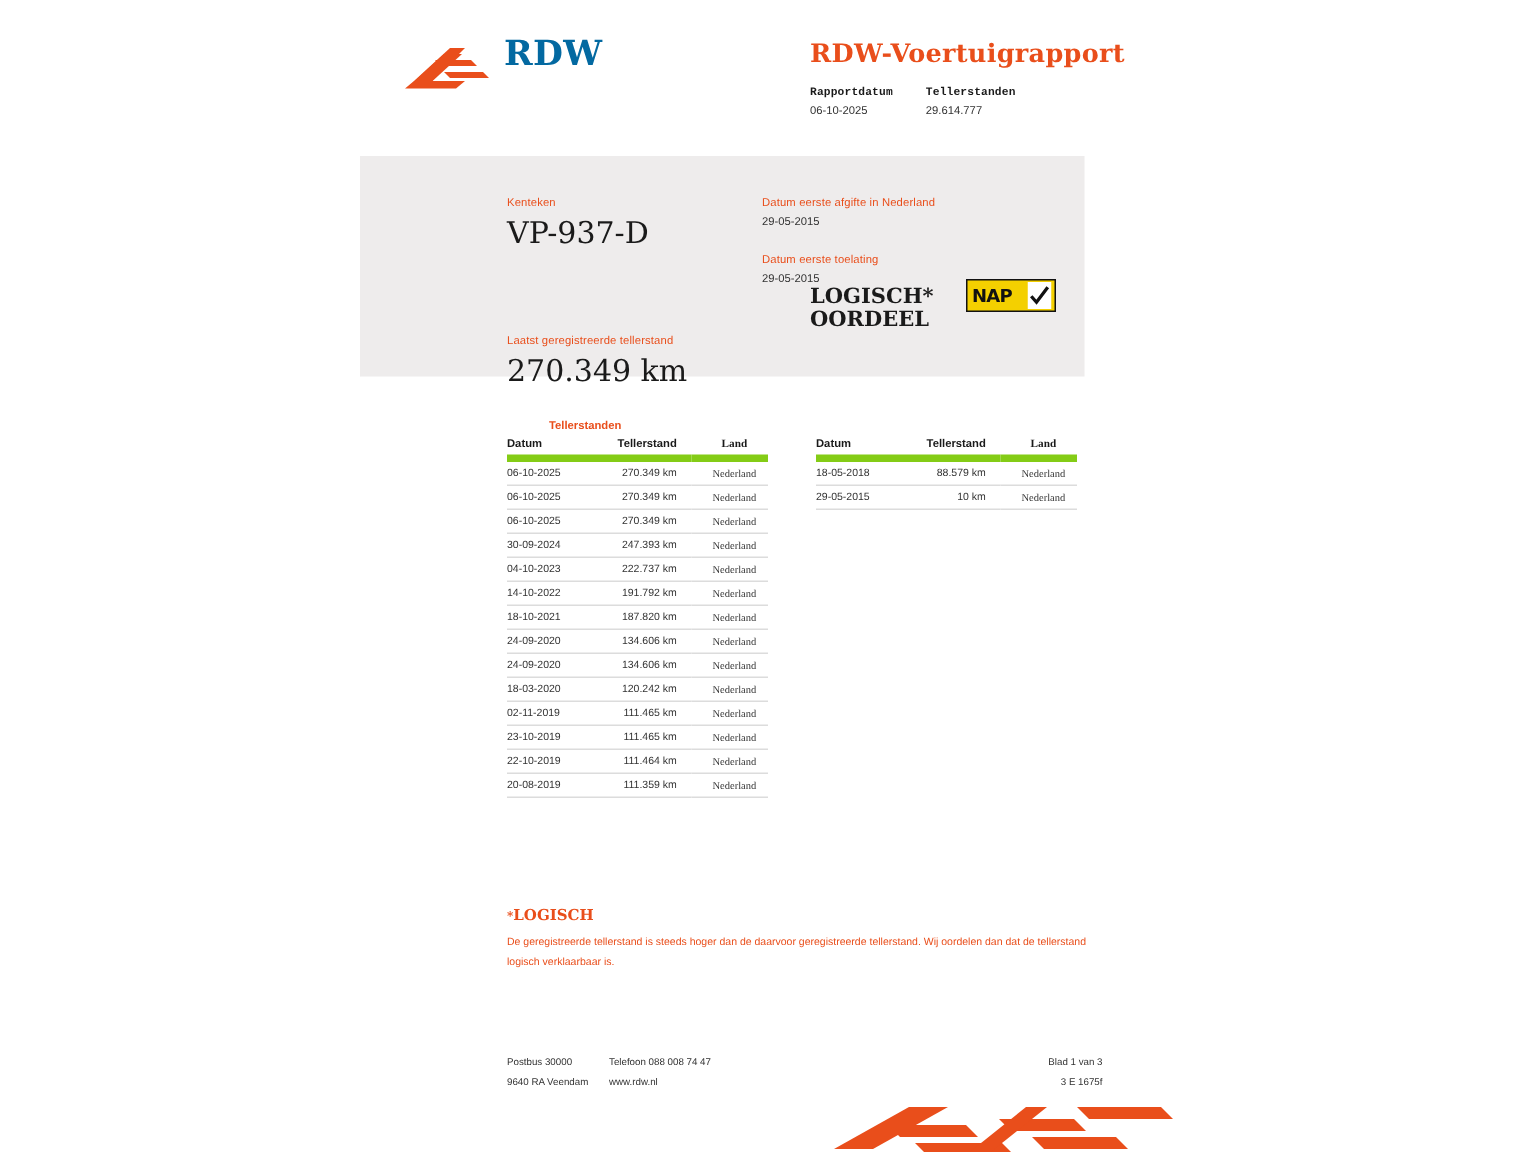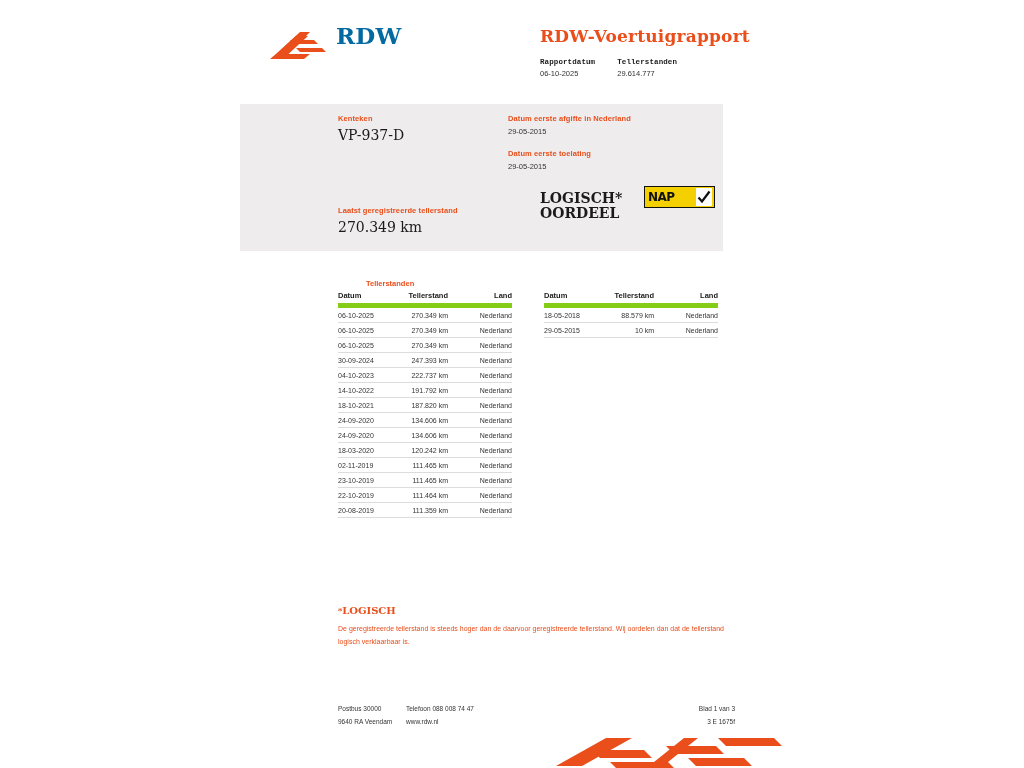--- a/index.html
+++ b/index.html
@@ -72,27 +72,28 @@
   .panel-notch {
     position: absolute;
     left: 240px; top: 232px;
     width: 0; height: 0;
     border-left: 0 solid transparent;
     border-top: 19px solid #eeecec;
     border-right: 22px solid transparent;
   }
   .field-label {
     font-size: 7.5px;
-    font-weight: bold;
+    font-weight: normal;
     color: #e94e1b;
     letter-spacing: .1px;
+    margin-top: 16px;
   }
   .field-value-lg {
     font-family: "DejaVu Serif", serif;
-    font-size: 14px;
+    font-size: 20px;
     color: #1a1a1a;
     margin-top: 4px;
   }
   .field-value-sm {
     font-size: 7.5px;
     color: #333;
     margin-top: 4px;
   }
   .panel-left { position: absolute; left: 338px; top: 114px; width: 195px; }
   .panel-left .blk { margin-bottom: 12px; }
@@ -105,21 +106,21 @@
     left: 540px; top: 191px;
     font-family: "DejaVu Serif", serif;
     font-weight: bold;
     font-size: 14px;
     color: #1a1a1a;
     line-height: 15px;
   }
   .nap-badge {
     position: absolute;
     left: 644px; top: 186px;
-    width: 71px; height: 22px;
+    width: 60px; height: 22px;
     background: #f4d000;
     border: 1px solid #111;
     display: flex;
     align-items: center;
   }
   .nap-text {
     font-family: "DejaVu Sans", sans-serif;
     font-weight: bold;
     font-size: 12px;
     color: #111;
@@ -150,21 +151,21 @@
   table.km.t2 { left: 544px; top: 291px; width: 174px; }
   table.km th {
     font-size: 7.5px;
     font-weight: bold;
     color: #1a1a1a;
     text-align: left;
     padding: 0 0 3px 0;
     border-bottom: 5px solid #84cc16;
   }
   table.km th.num, table.km td.num { text-align: right; padding-right: 10px; }
-  table.km th.land, table.km td.land { text-align: right; padding-left: 6px; }
+  table.km th.land, table.km td.land { text-align: center; padding-left: 6px; font-family: Liberation Serif, serif; }
   table.km td {
     padding: 3.5px 0 3.5px 0;
     border-bottom: 1px solid #dcdcdc;
     white-space: nowrap;
   }
   table.km tr:last-child td { border-bottom: 1px solid #dcdcdc; }
 
   
   .note-title {
     position: absolute;

